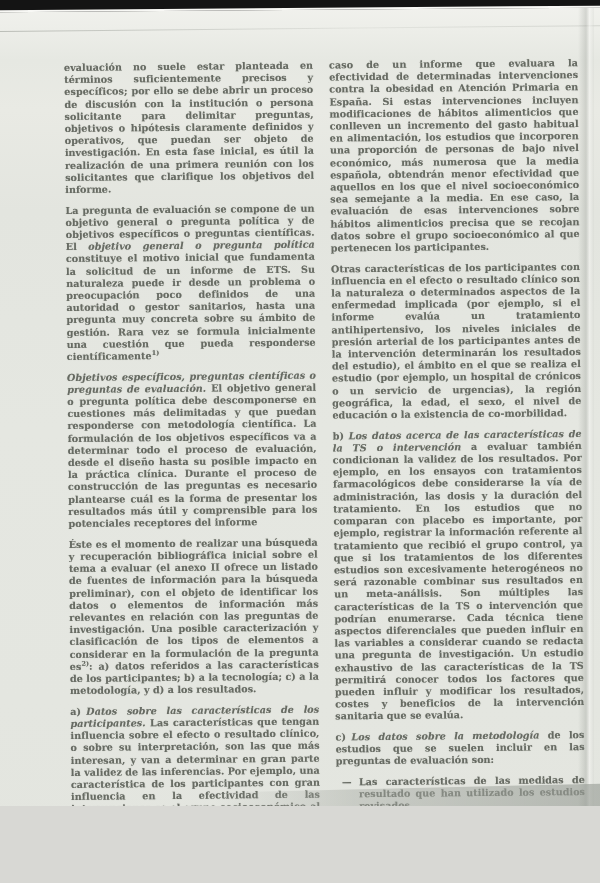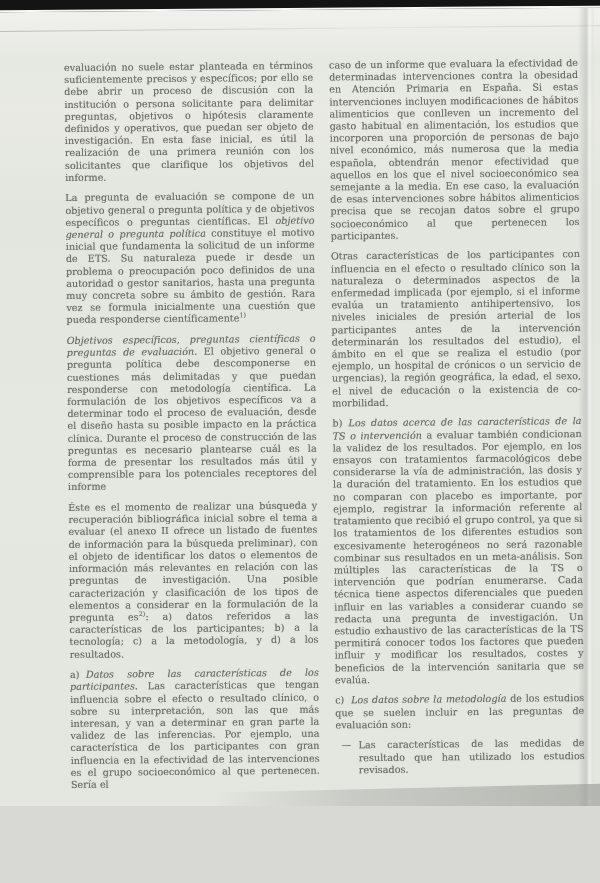--- a/index.html
+++ b/index.html
@@ -4,20 +4,21 @@
 <style>
   html,body { margin:0; padding:0; background:#d8d8d4; }
   .scan {
     position:relative; width:600px; height:806px; overflow:hidden;
     font-family:"DejaVu Serif","Liberation Serif",serif;
     background:
       linear-gradient(180deg,
         #f2f2ee 0px, #edeee9 28px, #e6e8e2 60px,
         #e9eae4 110px, #e3e5df 210px, #e5e7e1 430px,
         #e4e6e0 700px, #e3e5df 883px);
+    font-weight: bold;
   }
   
   .top-band { position:absolute; top:-6px; left:-10px; width:622px; height:14px;
     background:#141414; transform:rotate(-0.45deg);
     border-bottom:2px solid #f8f8f5; z-index:3; }
   .top-line { position:absolute; top:28px; left:-4px; width:620px; height:1px;
     background:linear-gradient(90deg, rgba(145,149,142,.55), rgba(145,149,142,.12) 60%, rgba(145,149,142,.3));
     transform:rotate(-0.55deg); z-index:2; }
   .right-edge { position:absolute; top:0; right:6px; width:16px; height:100%;
     background:linear-gradient(90deg, rgba(125,130,123,0) 0%, rgba(125,130,123,.26) 50%,

